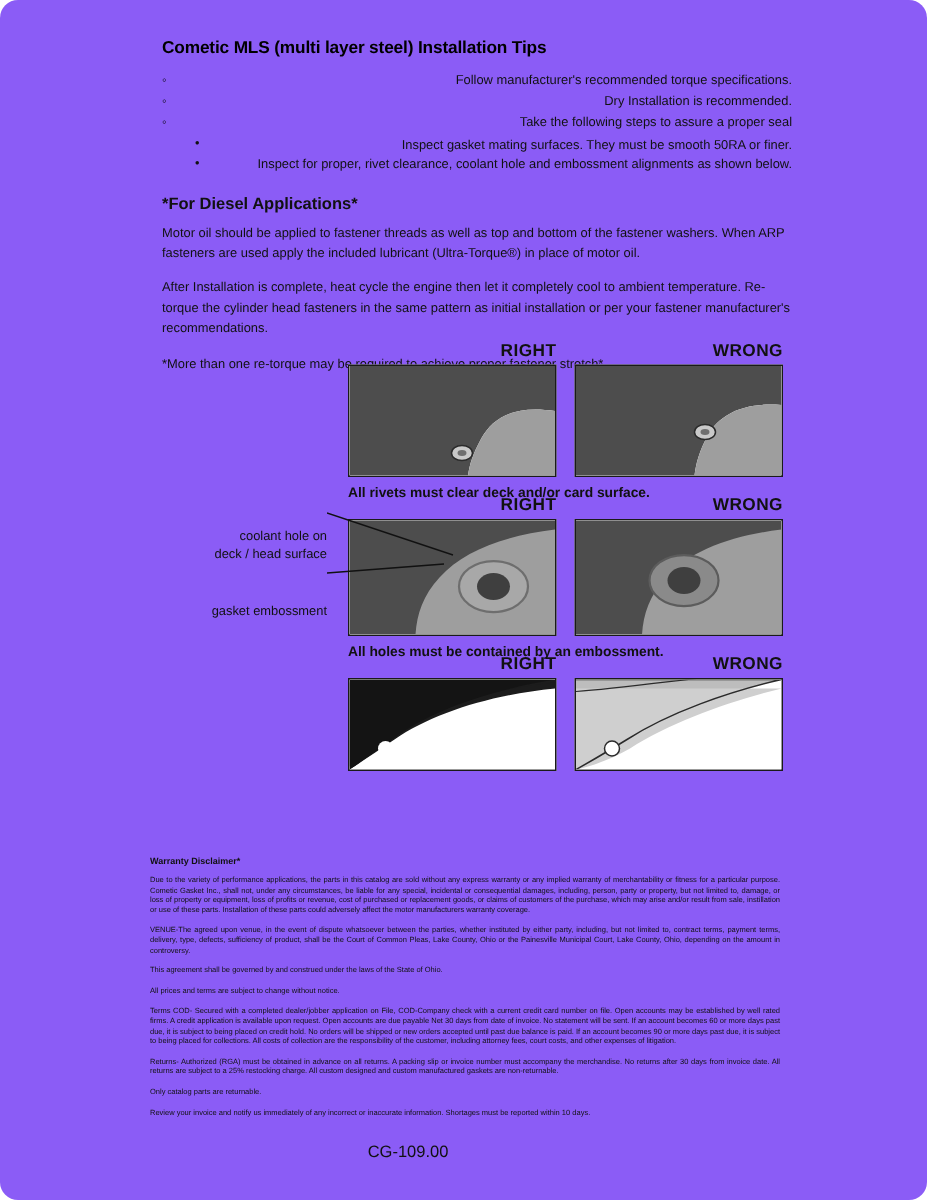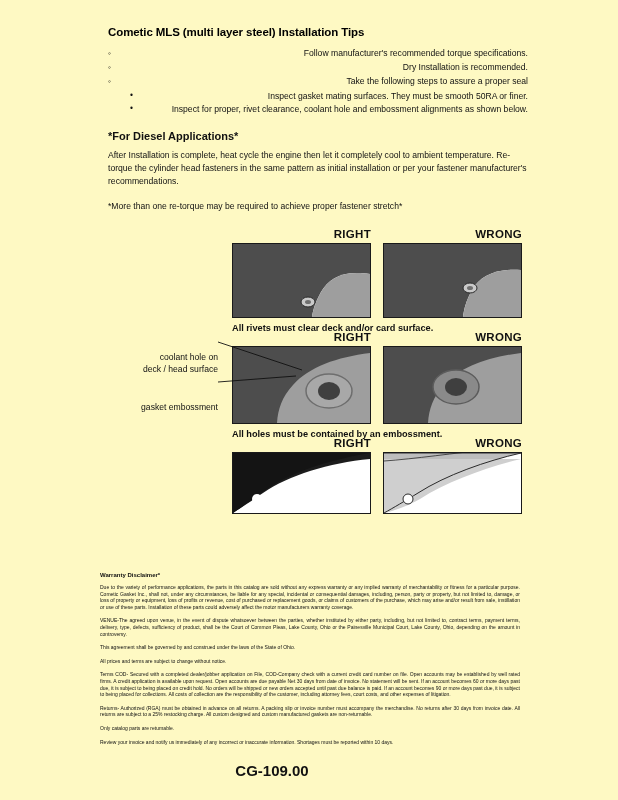--- a/index.html
+++ b/index.html
@@ -13,21 +13,22 @@
     position: relative;
     font-family: "Liberation Sans", sans-serif;
     color: #111111;
     overflow: hidden;
   }
   .page {
     position: absolute;
     left: 0; top: 0;
     width: 618px;
     height: 800px;
-    background: #fef9c3;
+    background: #8b5cf6;
+    border-radius: 12px;
   }
   .content {
     position: absolute;
     left: 108px;
     top: 26px;
     width: 420px;
   }
 
   h1.title {
     font-size: 11.5px;
@@ -143,22 +144,22 @@
     line-height: 6.6px;
     margin: 0 0 7px 0;
     text-align: justify;
   }
   .footer-code {
     position: absolute;
     left: 0;
     top: 762px;
     width: 514px;
     text-align: center;
-    font-size: 15px;
-    font-weight: bold;
+    font-size: 11px;
+    font-weight: normal;
     padding-left: 30px;
     box-sizing: border-box;
   }
   svg { display: block; }
 </style>
 </head>
 <body>
 
 <div class="page">
 
@@ -171,20 +172,21 @@
       <li>
         <span>Take the following steps to assure a proper seal</span>
         <ul class="subbullets">
           <li>Inspect gasket mating surfaces.  They must be smooth 50RA or finer.</li>
           <li>Inspect for proper, rivet clearance, coolant hole and embossment alignments as shown below.</li>
         </ul>
       </li>
     </ul>
 
     <h2 class="subtitle">*For Diesel Applications*</h2>
+    <p class="para">Motor oil should be applied to fastener threads as well as top and bottom of the fastener washers. When ARP fasteners are used apply the included lubricant (Ultra-Torque®) in place of motor oil.</p>
     <p class="para last">After Installation is complete, heat cycle the engine then let it completely cool to ambient temperature. Re-torque the cylinder head fasteners in the same pattern as initial installation or per your fastener manufacturer's recommendations.</p>
     <p class="note">*More than one re-torque may be required to achieve proper fastener stretch*</p>
   </div>
 
   <div class="figsection" style="left:232px; top:228px; width:290px;">
     <div style="display:flex; gap:12px;">
       <div style="width:139px;">
         <div class="fig-label">RIGHT</div>
         <div class="fig-box" style="width:139px; height:75px;">
           <svg width="137" height="73" viewBox="0 0 137 73">

